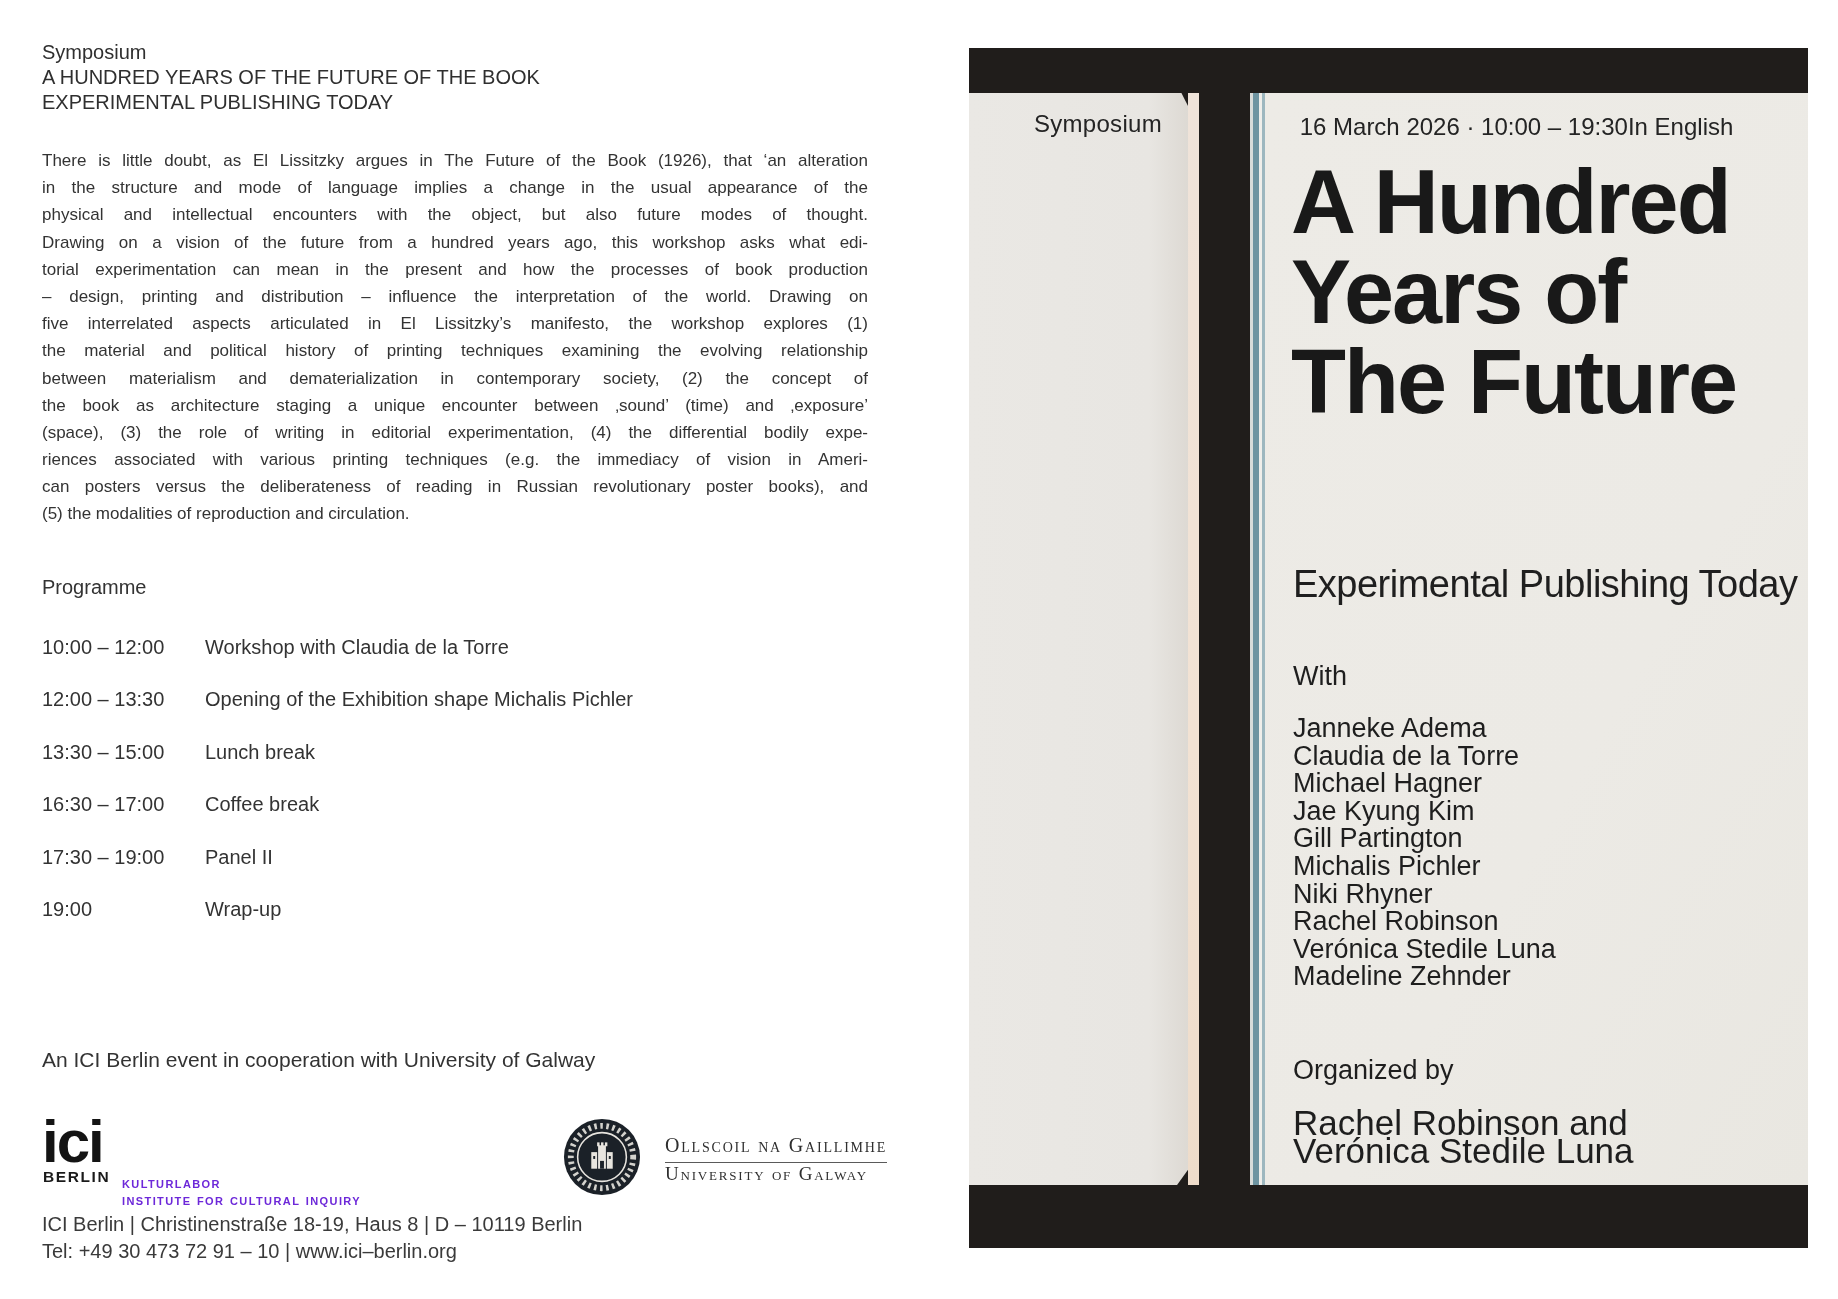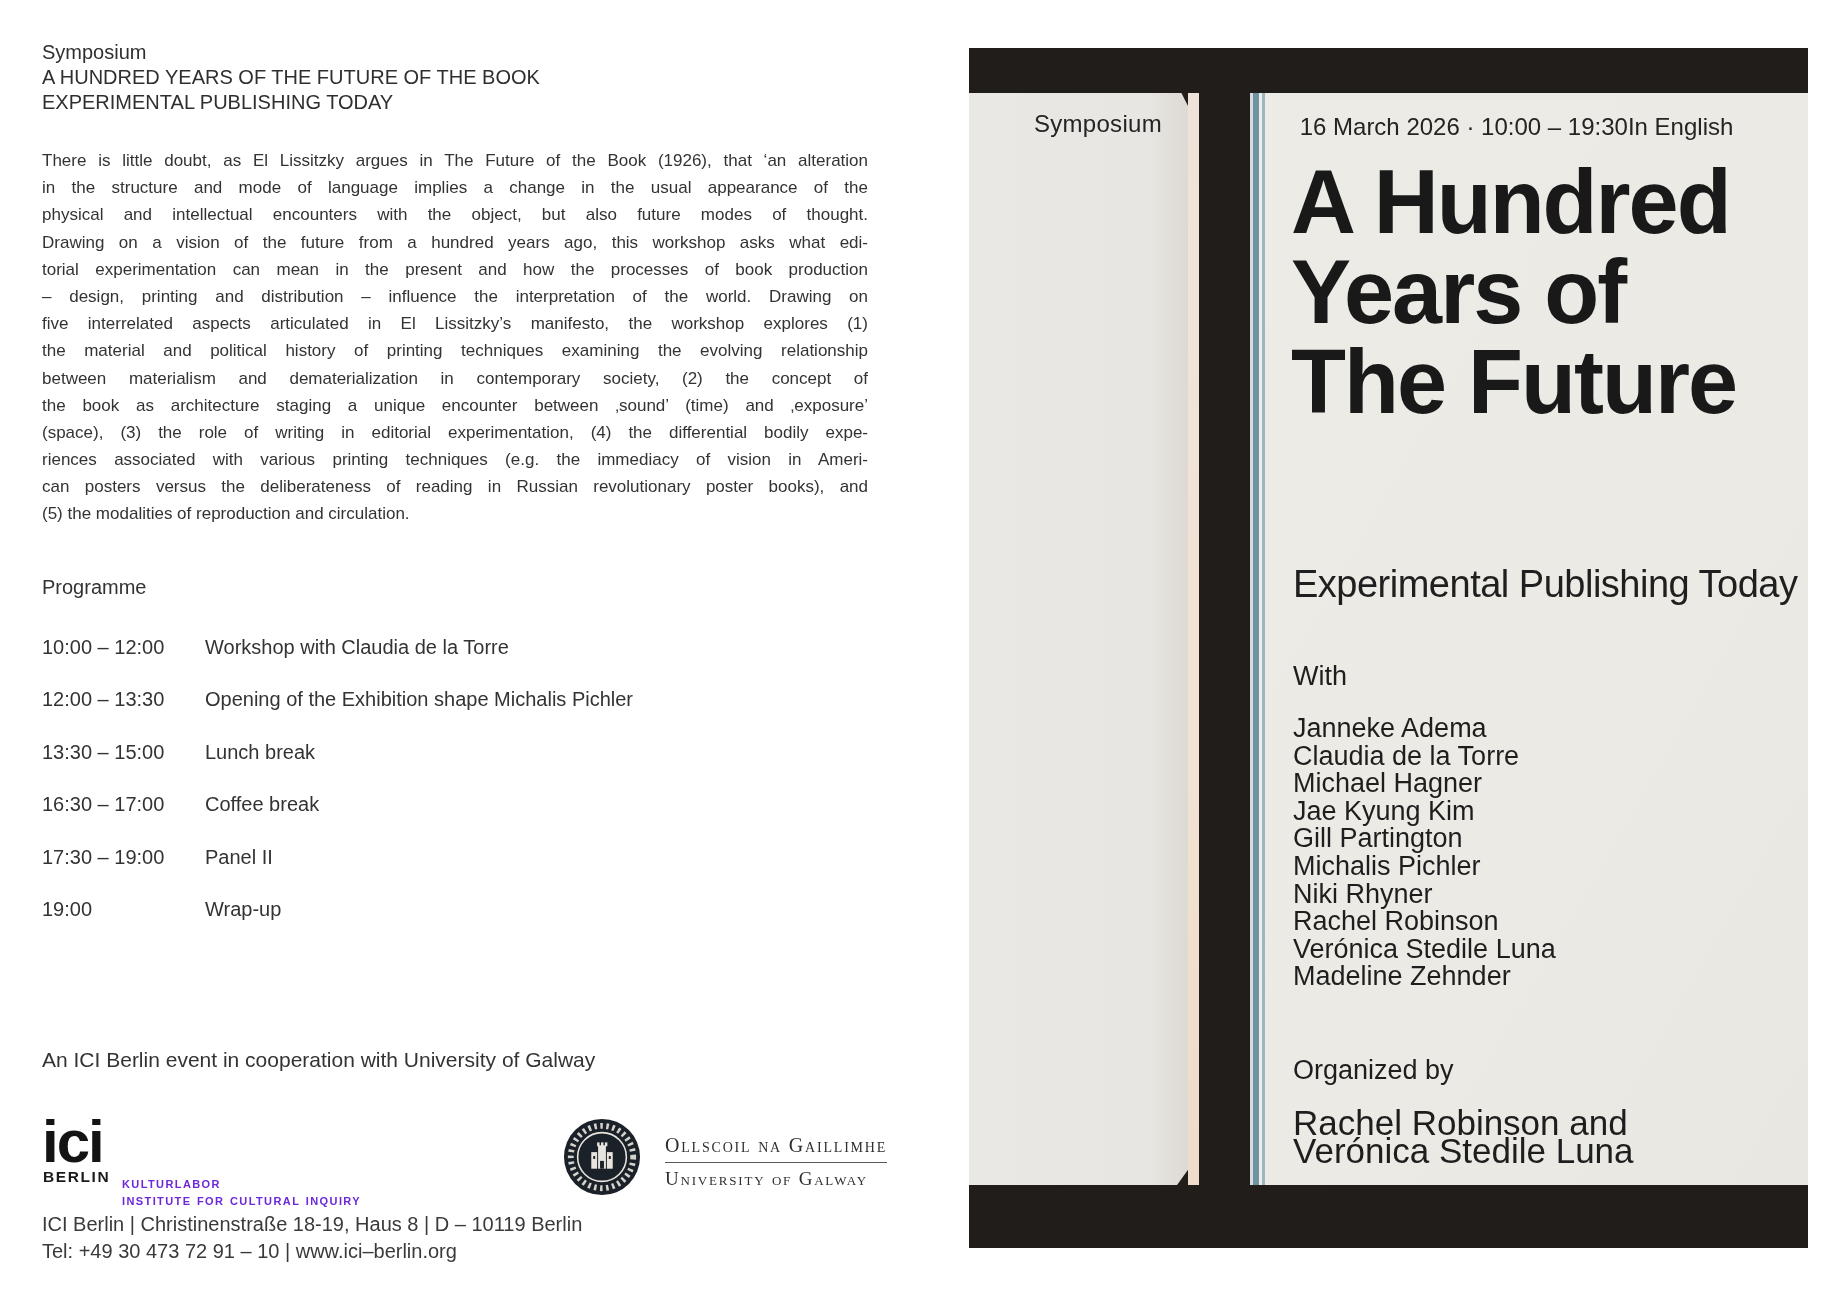--- a/index.html
+++ b/index.html
@@ -18,21 +18,21 @@
   .prog-row { height:52.4px; font-size:20px; color:#333; }
   .prog-time { display:inline-block; width:163px; }
   .coop { position:absolute; left:42px; top:1048px; font-size:21px; color:#333; }
   .ici-mark { position:absolute; left:42px; top:1112px; font-size:60px; font-weight:800; letter-spacing:-2px; line-height:1; color:#141414; }
   .ici-city { position:absolute; left:43px; top:1168px; font-size:15.5px; font-weight:700; letter-spacing:1.6px; color:#1a1a1a; }
   .ici-desc { position:absolute; left:122px; top:1150px; font-size:15px; font-weight:700; font-variant:small-caps; letter-spacing:1.4px; line-height:17px; color:#6d28d9;margin-top:24px; }
   .ici-desc > div { text-transform:lowercase; font-variant:small-caps; }
   .galway { position:absolute; left:563px; top:1118px; display:flex; align-items:flex-start; }
   .galway-text { margin-left:24px; margin-top:16px; font-family:"Liberation Serif", serif; color:#2f2f2f; }
   .galway-irish { font-size:20px; font-variant:small-caps; letter-spacing:1.8px; padding-bottom:5px; border-bottom:1.5px solid #5a5a5a; white-space:nowrap; }
-  .galway-english { font-size:19px; font-variant:small-caps; letter-spacing:1.8px; margin-top:5px; white-space:nowrap; }
+  .galway-english { font-size:19px; font-variant:small-caps; letter-spacing:1.8px; white-space:nowrap; }
   .contact { position:absolute; left:42px; top:1211px; font-size:20px; line-height:27px; color:#3a3a3a; }
   
   .poster { position:absolute; left:969px; top:48px; width:839px; height:1200px; background:#201d1b; }
   .flap {
     position:absolute; left:0; top:45px; width:219px; height:1092px;
     background:linear-gradient(90deg,#eae8e4 0%,#e8e6e2 82%,#ddd9d3 100%);
     clip-path:polygon(0 0, 97% 0, 100% 1.2%, 100% 98.6%, 95% 100%, 0 100%);
   }
   .flap-label { position:absolute; right:26px; top:17px; font-size:24px; color:#242424; letter-spacing:0.3px; }
   .flap-edge { position:absolute; left:219px; top:45px; width:11px; height:1092px; background:linear-gradient(180deg,#efe3d9 0%,#f2e2d3 60%,#eedcca 100%); }

